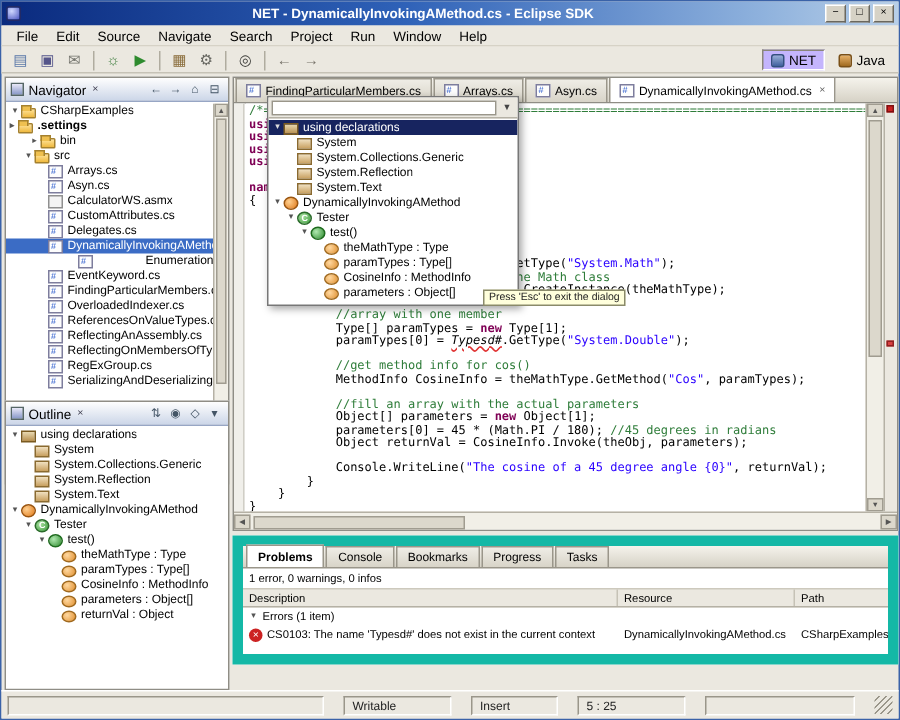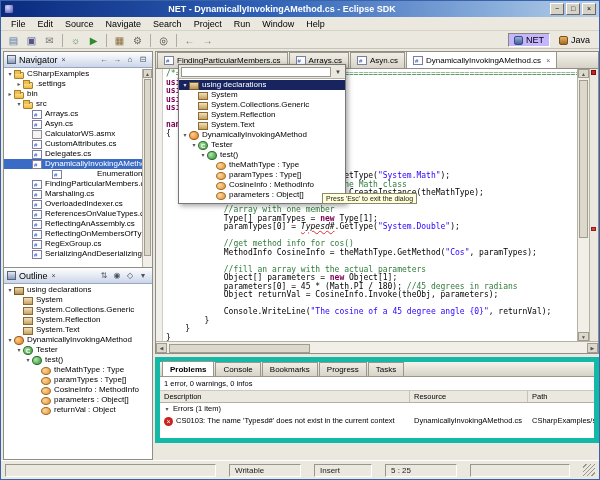--- a/index.html
+++ b/index.html
@@ -98,21 +98,21 @@
 
   
   .qpopup{position:absolute;left:22px;top:12px;width:168px;height:140px;background:#fff;border:1px solid #777;box-shadow:2px 2px 5px rgba(0,0,0,.35);z-index:5;}
   .qhead{height:14px;background:#ebe8e0;border-bottom:1px solid #b5b1a5;display:flex;align-items:center;padding:1px 2px;gap:2px;}
   .qfilter{flex:1;height:10px;border:1px solid #9a968a;background:#fff;font-size:7px;padding:0 2px;font-family:"Liberation Sans",sans-serif;}
   .qmenu{font-size:6px;color:#444;width:10px;text-align:center;}
   .qtree{position:absolute;top:15px;left:0;right:0;bottom:0;}
   .tooltip{position:absolute;left:166px;top:141px;background:#ffffdc;border:1px solid #8a8a6a;font-size:7px;padding:1px 3px;z-index:6;white-space:nowrap;color:#222;}
 
   
-  .problems{position:absolute;left:154px;top:356px;width:444px;height:86px;border:5px solid #14b8a6;background:#fff;}
+  .problems{position:absolute;left:154px;top:356px;width:444px;height:86px;border:7px solid #14b8a6;background:#fff;}
   .btabs{position:absolute;top:0;left:0;right:0;height:15px;background:linear-gradient(#f5f3ec,#d6d2c6);border-bottom:1px solid #9a968a;display:flex;align-items:flex-end;padding-left:2px;}
   .btab{height:14px;padding:0 7px;font-size:8px;display:inline-flex;align-items:center;border:1px solid #9a968a;border-bottom:none;background:linear-gradient(#efede6,#d8d4c8);margin-right:1px;white-space:nowrap;}
   .btab.active{background:#fff;font-weight:bold;height:15px;}
   .pbody{position:absolute;top:16px;left:0;right:0;bottom:0;background:#fff;overflow:hidden;}
   .psummary{height:12px;line-height:12px;font-size:7.5px;padding-left:4px;}
   .phead{height:13px;background:#ebe8e0;border-top:1px solid #cdc9bd;border-bottom:1px solid #b5b1a5;display:flex;font-size:7.5px;}
   .pcol{padding:0 4px;border-right:1px solid #c6c2b6;line-height:12px;overflow:hidden;white-space:nowrap;}
   .pcol0{width:250px;flex:0 0 250px;}
   .pcol1{width:118px;flex:0 0 118px;}
   .pcol2{flex:1;border-right:none;}
@@ -200,26 +200,26 @@
           <span class="vtb-btn">⊟</span>
         </span>
     </div>
     <div class="vbody">
       <div class="tree">
           <div class="trow" style="padding-left: 2px;">
             <span class="exp">▾</span>
             <span class="ic ic-project"></span>
             <span class="tlabel">CSharpExamples</span>
           </div>
-          <div class="trow" style="padding-left: 11px;">
+          <div class="trow" style=" font-weight: bold;">
             <span class="exp">▸</span>
             <span class="ic ic-folder"></span>
             <span class="tlabel">.settings</span>
           </div>
-          <div class="trow" style="padding-left: 2px;">
+          <div class="trow" style="padding-left: 15px;">
             <span class="exp">▸</span>
             <span class="ic ic-folder"></span>
             <span class="tlabel">bin</span>
           </div>
           <div class="trow" style="padding-left: 11px;">
             <span class="exp">▾</span>
             <span class="ic ic-folder"></span>
             <span class="tlabel">src</span>
           </div>
           <div class="trow" style="padding-left: 20px;">
@@ -253,26 +253,26 @@
             <span class="tlabel">DynamicallyInvokingAMethod.cs</span>
           </div>
           <div class="trow" style="padding-left: 8px; gap: 32px;">
             <span class="exp"></span>
             <span class="ic ic-csfile"></span>
             <span class="tlabel">Enumerations.cs</span>
           </div>
           <div class="trow" style="padding-left: 20px;">
             <span class="exp"></span>
             <span class="ic ic-csfile"></span>
+            <span class="tlabel">EventKeyword.cs</span>
+          </div>
+          <div class="trow" style="padding-left: 20px;">
+            <span class="exp"></span>
+            <span class="ic ic-csfile"></span>
             <span class="tlabel">FindingParticularMembers.cs</span>
-          </div>
-          <div class="trow" style="padding-left: 20px;">
-            <span class="exp"></span>
-            <span class="ic ic-csfile"></span>
-            <span class="tlabel">Marshaling.cs</span>
           </div>
           <div class="trow" style="padding-left: 20px;">
             <span class="exp"></span>
             <span class="ic ic-csfile"></span>
             <span class="tlabel">OverloadedIndexer.cs</span>
           </div>
           <div class="trow" style="padding-left: 20px;">
             <span class="exp"></span>
             <span class="ic ic-csfile"></span>
             <span class="tlabel">ReferencesOnValueTypes.cs</span>

